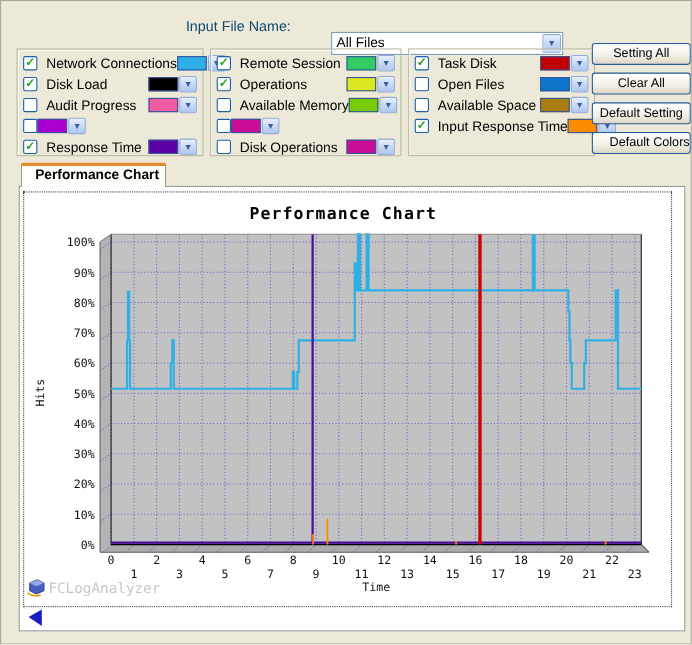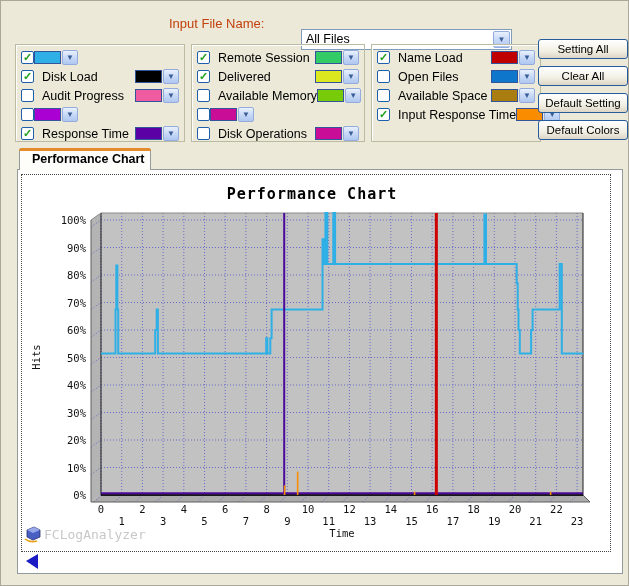--- a/index.html
+++ b/index.html
@@ -1,19 +1,19 @@
 <!DOCTYPE html>
 <html><head>
 <meta charset="utf-8">
 <style>
   html,body{margin:0;padding:0;background:#FFFFFF;font-family:"Liberation Sans",sans-serif;}
   .window{position:relative;width:629px;height:586px;background:#ECE9D8;overflow:hidden;
           border:1px solid #ACA899;box-sizing:border-box;}
   
-  .hdr-label{position:absolute;left:168px;top:15px;font-size:13px;color:#c2410c;}
+  .hdr-label{position:absolute;left:168px;top:15px;font-size:13px;color:#0c4a6e;}
   .combo{position:absolute;left:300px;top:28px;width:211px;height:21px;background:#FFF;
          border:1px solid #7F9DB9;box-sizing:border-box;font-size:12.5px;line-height:19px;
          padding-left:4px;color:#000;}
   .ddbtn{position:absolute;right:1px;top:1px;bottom:1px;width:17px;
          background:linear-gradient(180deg,#E9F1FD,#CBDBF7 45%,#AFC7F0);
          border:1px solid #93ABDD;border-radius:2px;color:#3C5E97;
          font-size:8px;text-align:center;line-height:15px;box-sizing:border-box;}
   
   .group-box{position:absolute;top:43px;height:98px;border:1px solid #BBBBA2;
              box-shadow:1px 1px 0 #FFFFFF inset;box-sizing:border-box;padding-top:3px;}
@@ -60,20 +60,21 @@
   <span class="hdr-label">Input File Name:</span>
   <div class="combo">
     <span>All Files</span>
     <span class="ddbtn">▼</span>
   </div>
 
   <div id="panels">
       <div class="group-box" style="left: 14px; width: 170px;">
         <div class="srow">
           <div class="cb">✓</div>
+          <div class="slabel">Network Connections</div>
           <div class="swgroup">
             <div class="sw" style="background: rgb(46, 176, 230);"></div>
             <div class="swbtn">▼</div>
           </div>
         </div>
         <div class="srow">
           <div class="cb">✓</div>
           <div class="slabel">Disk Load</div>
           <div class="swgroup">
             <div class="sw" style="background: rgb(0, 0, 0);"></div>
@@ -108,21 +109,21 @@
         <div class="srow">
           <div class="cb">✓</div>
           <div class="slabel">Remote Session</div>
           <div class="swgroup">
             <div class="sw" style="background: rgb(51, 203, 101);"></div>
             <div class="swbtn">▼</div>
           </div>
         </div>
         <div class="srow">
           <div class="cb">✓</div>
-          <div class="slabel">Delivered</div>
+          <div class="slabel">Operations</div>
           <div class="swgroup">
             <div class="sw" style="background: rgb(220, 232, 31);"></div>
             <div class="swbtn">▼</div>
           </div>
         </div>
         <div class="srow">
           <div class="cb"></div>
           <div class="slabel">Available Memory</div>
           <div class="swgroup">
             <div class="sw" style="background: rgb(119, 203, 8);"></div>
@@ -141,21 +142,21 @@
           <div class="slabel">Disk Operations</div>
           <div class="swgroup">
             <div class="sw" style="background: rgb(201, 13, 151);"></div>
             <div class="swbtn">▼</div>
           </div>
         </div>
       </div>
       <div class="group-box" style="left: 370px; width: 170px;">
         <div class="srow">
           <div class="cb">✓</div>
-          <div class="slabel">Name Load</div>
+          <div class="slabel">Task Disk</div>
           <div class="swgroup">
             <div class="sw" style="background: rgb(192, 0, 0);"></div>
             <div class="swbtn">▼</div>
           </div>
         </div>
         <div class="srow">
           <div class="cb"></div>
           <div class="slabel">Open Files</div>
           <div class="swgroup">
             <div class="sw" style="background: rgb(14, 118, 203);"></div>
@@ -178,21 +179,21 @@
             <div class="swbtn">▼</div>
           </div>
         </div>
       </div>
     </div>
 
   <div id="buttons">
       <div class="xpbtn" style="top: 38px;">Setting All</div>
       <div class="xpbtn" style="top: 65px;">Clear All</div>
       <div class="xpbtn" style="top: 92px;">Default Setting</div>
-      <div class="xpbtn" style="top: 119px;">Default Colors</div>
+      <div class="xpbtn" style="top: 119px; text-align: right;">Default Colors</div>
     </div>
 
   <div class="tab">
     <span>Performance Chart</span>
   </div>
 
   <div class="tabpage">
     <div class="chart-panel">
       <svg id="chart-svg" width="588" height="376" viewBox="0 0 588 376">
           <polygon points="79,38 69,45 69,327 79,320" fill="#B4B4B4"></polygon>

